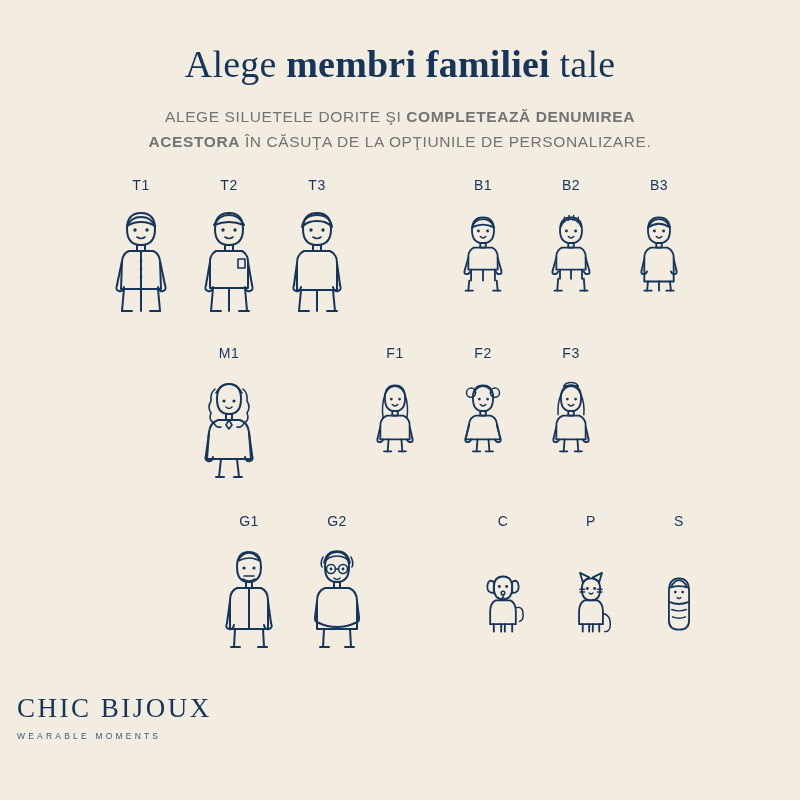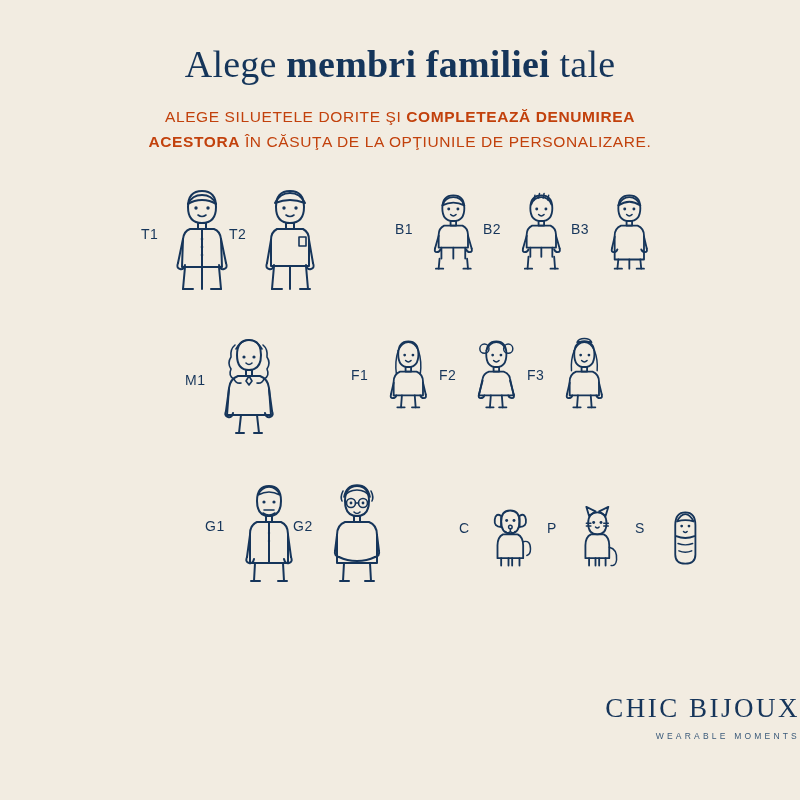--- a/index.html
+++ b/index.html
@@ -23,50 +23,51 @@
     padding-top: 44px;
     line-height: 1.1;
   }
   .title .bold { font-weight: 700; }
   .title .light { font-weight: 400; }
 
   .subtitle {
     text-align:center;
     font-size: 15.5px;
     letter-spacing: 0.6px;
-    color:#c2410c;
+    color:#737373;
     margin-top: 18px;
     line-height: 1.65;
     padding: 0 70px;
   }
   .subtitle .b { font-weight: 700; }
 
   .grid-wrap { position:relative; margin-top: 22px; }
 
   .row { display:flex; justify-content:center; align-items:flex-start; }
   .cluster { display:flex; }
   .cell {
     width: 88px;
-    display:flex; flex-direction:row; align-items:center;
+    display:flex; flex-direction:column; align-items:center;
   }
   .cell .lbl {
     font-size: 14px;
     letter-spacing: 0.5px;
     color:#16355a;
     margin-bottom: 6px;
     font-family: "Liberation Sans", sans-serif;
   }
   .fig { width: 88px; height: 120px; display:block; }
   .fig.small { height: 110px; }
   .gap { width: 78px; }
 
   .brand {
     position:absolute;
     bottom: 46px; left:0; right:0;
-    text-align:right;
+    text-align:left;
+    padding-left:17px;
   }
   .brand .name {
     font-family: "Liberation Serif", serif;
     font-size: 27px;
     letter-spacing: 2.5px;
     color:#16355a;
   }
   .brand .tag {
     font-size: 8.5px;
     letter-spacing: 3.2px;
@@ -131,20 +132,36 @@
             <path class="st" d="M40 46 h8 v6 h-8z"></path>
             <path class="st" d="M31 52 q-6 3-6 11 v26 h38 v-26 q0-8-6-11 z"></path>
             <path class="st" d="M25 63 l-4 23 M63 63 l4 23"></path>
             <path class="st" d="M21 86 q-2 5 2 6 q4 1 5-4 M67 86 q2 5-2 6 q-4 1-5-4"></path>
             <path class="st" d="M28 89 l-2 23 M44 89 v23 M60 89 l2 23"></path>
             <path class="st" d="M26 112 h10 M54 112 h10"></path>
             <path class="st thin" d="M53 60 h7 v9 h-7z"></path>
           </svg>
         </div>
 
+        <div class="cell">
+          <div class="lbl">T3</div>
+          <svg class="fig" viewBox="0 0 88 120">
+            <path class="st" d="M30 30 q0-16 14-16 q14 0 14 16 q0 16-14 16 q-14 0-14-16z"></path>
+            <path class="st" d="M29 28 q2-12 15-12 q13 0 15 12 q-5-6-15-6 q-10 0-15 6z"></path>
+            <circle class="stf" cx="38" cy="31" r="1.7"></circle>
+              <circle class="stf" cx="50" cy="31" r="1.7"></circle>
+            <path class="st thin" d="M40 38 q4 3 8 0"></path>
+            <path class="st" d="M40 46 h8 v6 h-8z"></path>
+            <path class="st" d="M31 52 q-7 3-7 12 v27 h40 v-27 q0-9-7-12 z"></path>
+            <path class="st" d="M24 64 l-3 22 M64 64 l3 22"></path>
+            <path class="st" d="M21 86 q-2 5 2 6 q4 1 5-4 M67 86 q2 5-2 6 q-4 1-5-4"></path>
+            <path class="st" d="M28 91 l-2 21 M44 91 v21 M60 91 l2 21"></path>
+            <path class="st" d="M26 112 h10 M54 112 h10"></path>
+          </svg>
+        </div>
       </div>
 
       <div class="gap"></div>
 
       <div class="cluster">
         <div class="cell">
           <div class="lbl">B1</div>
           <svg class="fig small" viewBox="0 0 88 120">
             <path class="st" d="M32 34 q0-14 12-14 q12 0 12 14 q0 14-12 14 q-12 0-12-14z"></path>
             <path class="st" d="M32 31 q3-9 12-9 q9 0 12 9 q-6-3-12-3 q-6 0-12 3z"></path>

